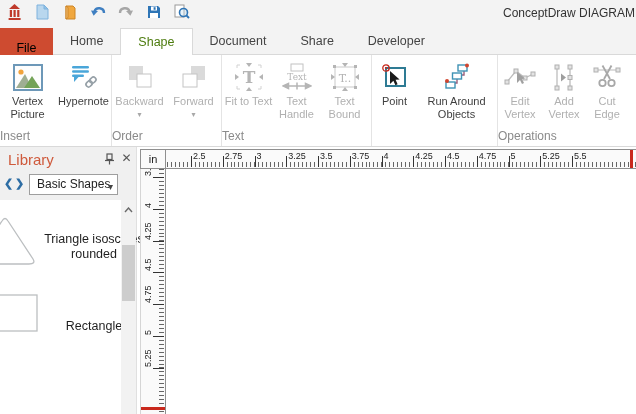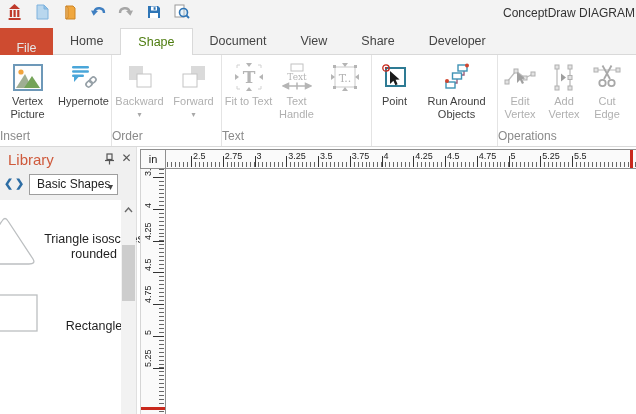--- a/index.html
+++ b/index.html
@@ -9,21 +9,21 @@
 
   
   .titlebar { position:absolute; left:0; top:0; width:636px; height:28px; background:#f3f3f3; }
   .qat { position:absolute; left:5px; top:4px; display:flex; align-items:center; gap:10px; height:20px; }
   .qat-btn { width:18px; height:18px; display:flex; align-items:center; justify-content:center; }
   .win-title { position:absolute; left:503px; top:6px; width:133px; font-size:12px; color:#333; white-space:nowrap; overflow:hidden; }
 
   
   .tabrow { position:absolute; left:0; top:28px; width:636px; height:27px; background:#f3f3f3; border-bottom:1px solid #d9d9d9; display:flex; }
   .tab { display:flex; align-items:center; justify-content:center; font-size:12.5px; color:#444; padding:0 17px; height:26px; cursor:default; }
-  .tab-file { background:#ce4b30; color:#e5e5e5; width:53px; padding:12px; height:40px; }
+  .tab-file { background:#ce4b30; color:#000000; width:53px; padding:12px; height:40px; }
   .tab-active { background:#fff; border:1px solid #d9d9d9; border-bottom:none; color:#4d7c0f; height:27px; position:relative; z-index:2; }
 
   
   .ribbon { position:absolute; left:0; top:55px; width:636px; height:92px; background:#fff; border-bottom:1px solid #d9d9d9; display:flex; overflow:hidden; }
   .rgroup { position:relative; height:100%; border-right:1px solid #e4e4e4; flex-shrink:0; }
   .rgroup:last-child { border-right:none; }
   .rgroup-items { display:flex; justify-content:center; padding-top:4px; }
   .rgroup-items.start { justify-content:flex-start; }
   .rgroup-label { position:absolute; bottom:3px; left:0; right:0; text-align:left; font-size:12px; color:#8a8a8a; }
   .rgroup-label.shifted { right:-56px; }
@@ -122,21 +122,20 @@
         </span>
     </div>
     <div class="win-title">ConceptDraw DIAGRAM -</div>
   </div>
 
   <div class="tabrow">
     <div class="tab tab-file">File</div>
     <div class="tab">Home</div>
     <div class="tab tab-active">Shape</div>
     <div class="tab">Document</div>
-    <div class="tab">View</div>
     <div class="tab">Share</div>
     <div class="tab">Developer</div>
   </div>
 
   <div class="ribbon">
 
     <div class="rgroup" style="width:112px">
       <div class="rgroup-items">
         <div class="ritem" style="width:56px">
           <div class="icon-box">
@@ -243,20 +242,21 @@
                   <rect x="24" y="3" width="3" height="3"></rect>
                   <rect x="3" y="24" width="3" height="3"></rect>
                   <rect x="24" y="24" width="3" height="3"></rect>
                   <polygon points="15,5 12,1 18,1"></polygon>
                   <polygon points="15,25 12,29 18,29"></polygon>
                   <polygon points="5,15 1,12 1,18"></polygon>
                   <polygon points="25,15 29,12 29,18"></polygon>
                 </g>
               </svg>
             </div>
+          <div class="rlabel">Text Bound</div>
         </div>
       </div>
       <div class="rgroup-label">Text</div>
     </div>
 
     <div class="rgroup" style="width:126px">
       <div class="rgroup-items">
         <div class="ritem" style="width:44px">
           <div class="icon-box">
               <svg width="28" height="27" viewBox="0 0 28 27">

